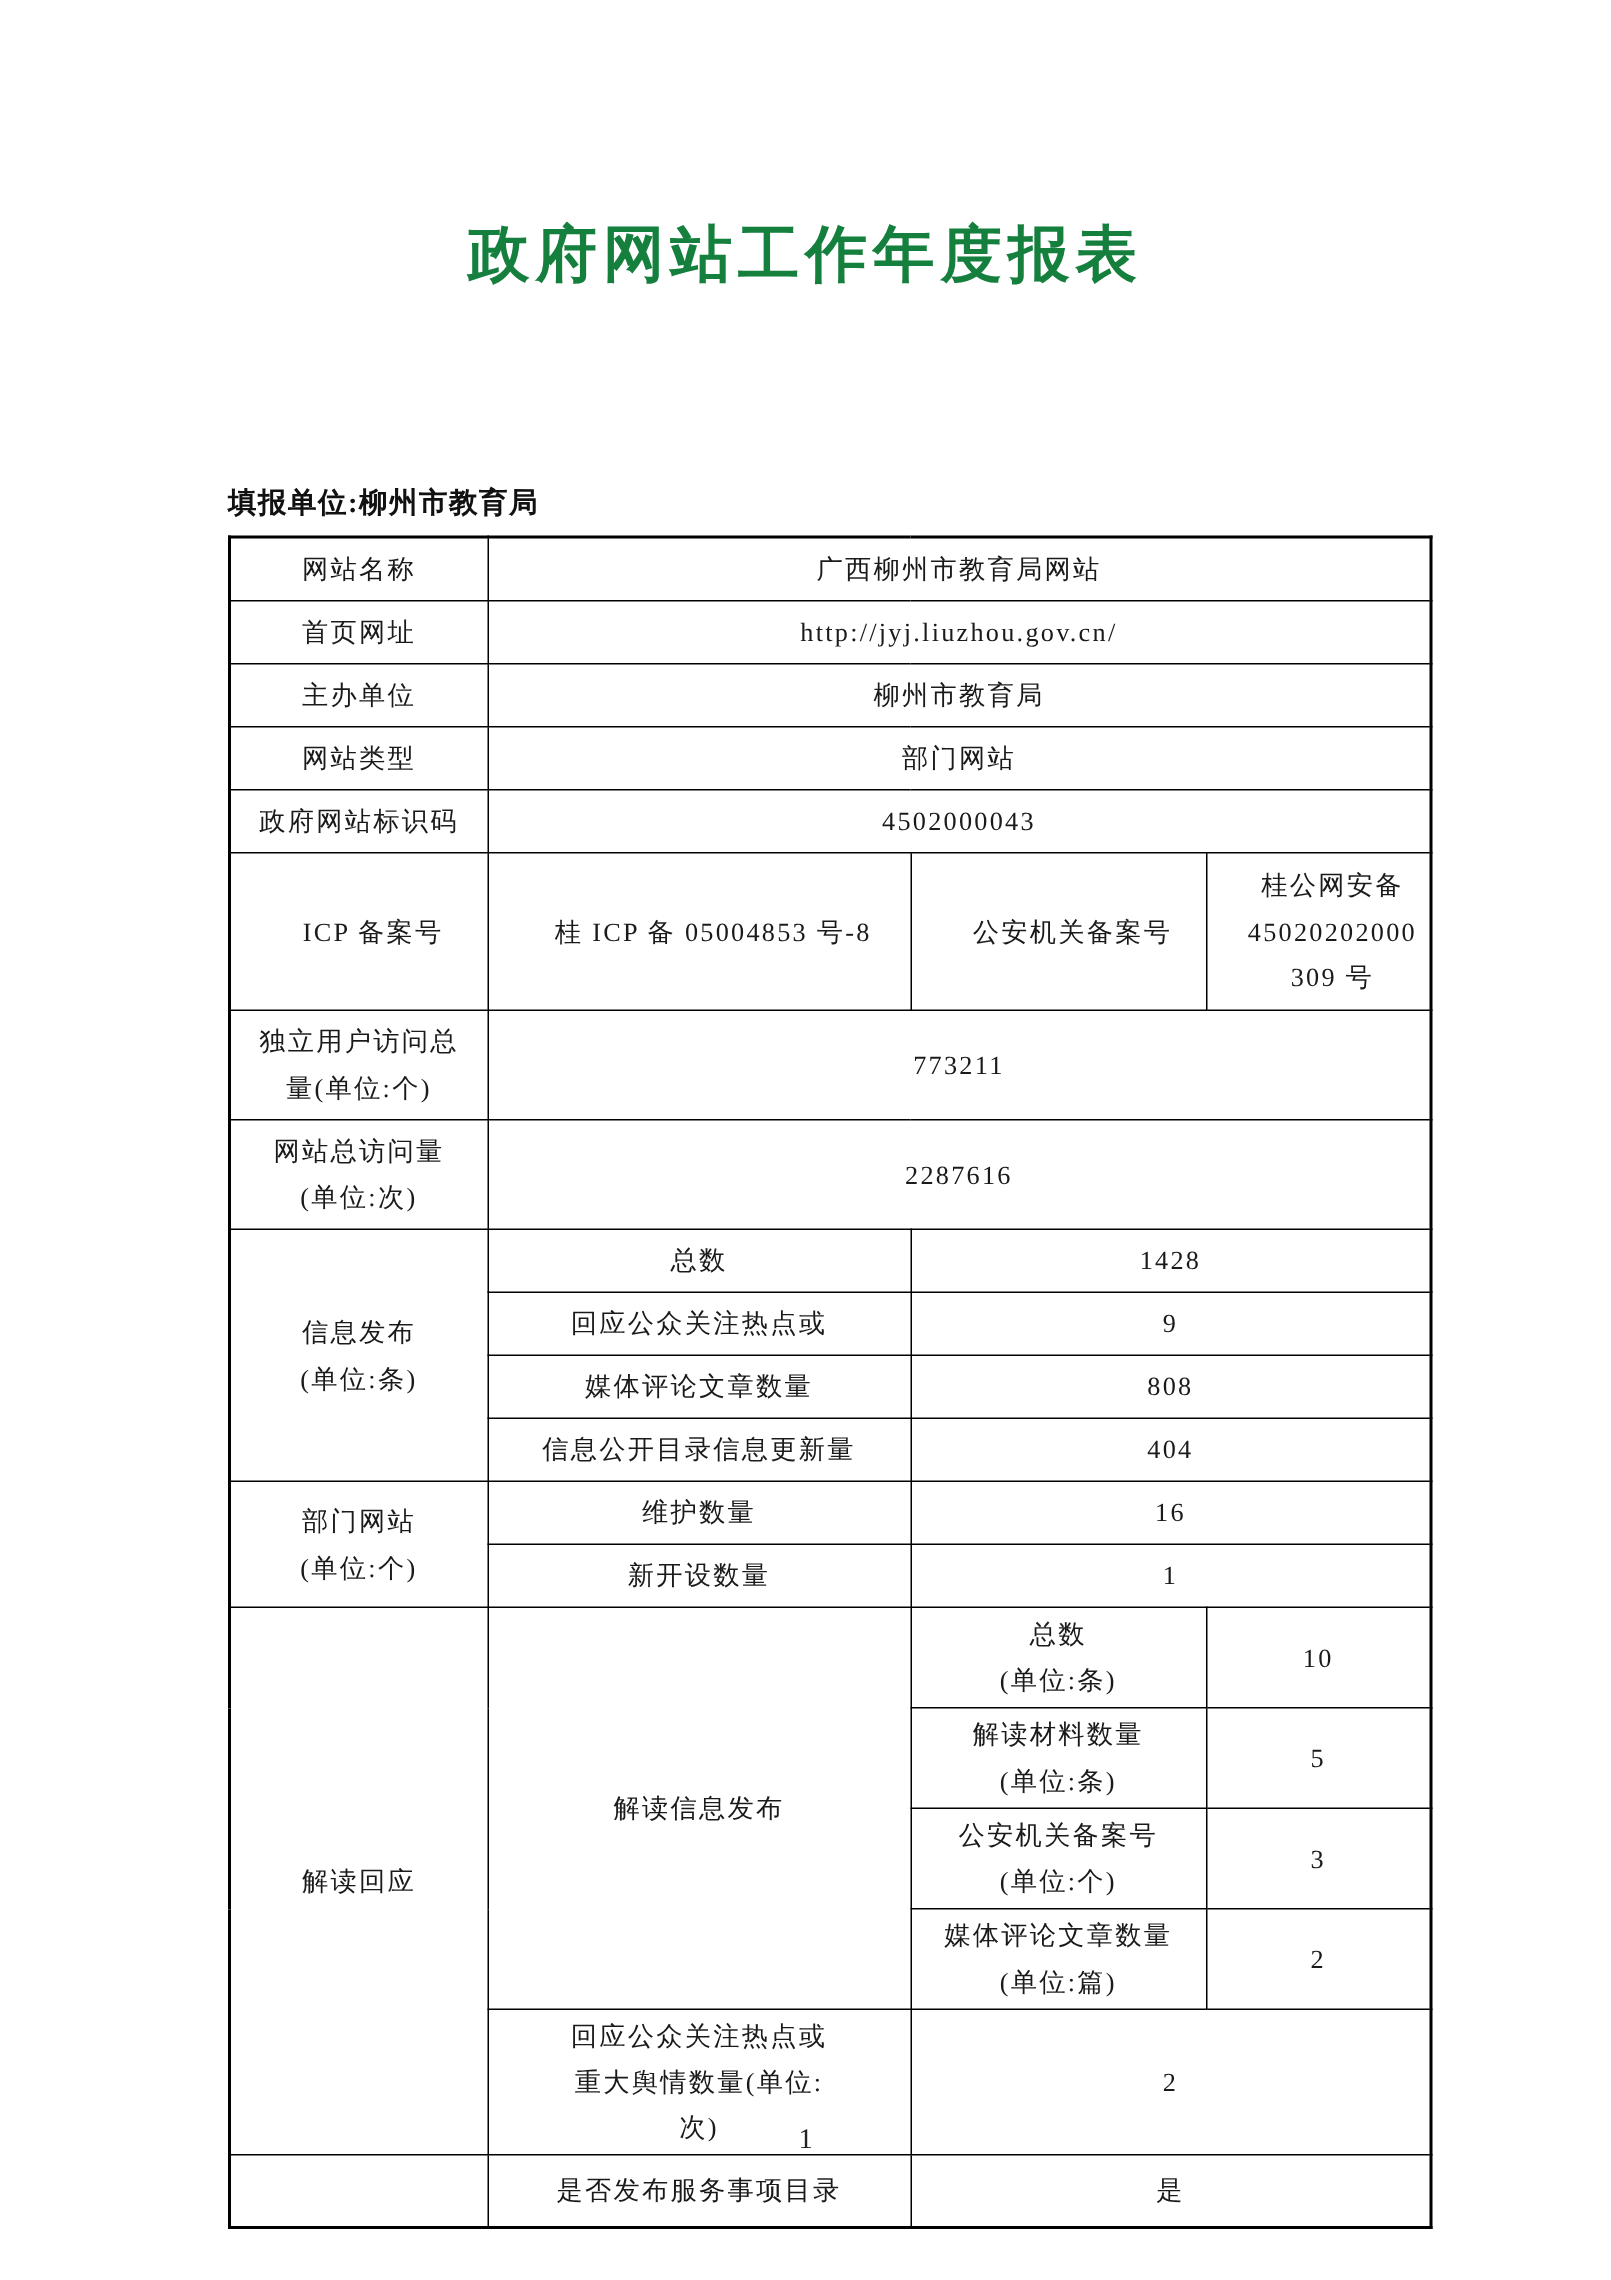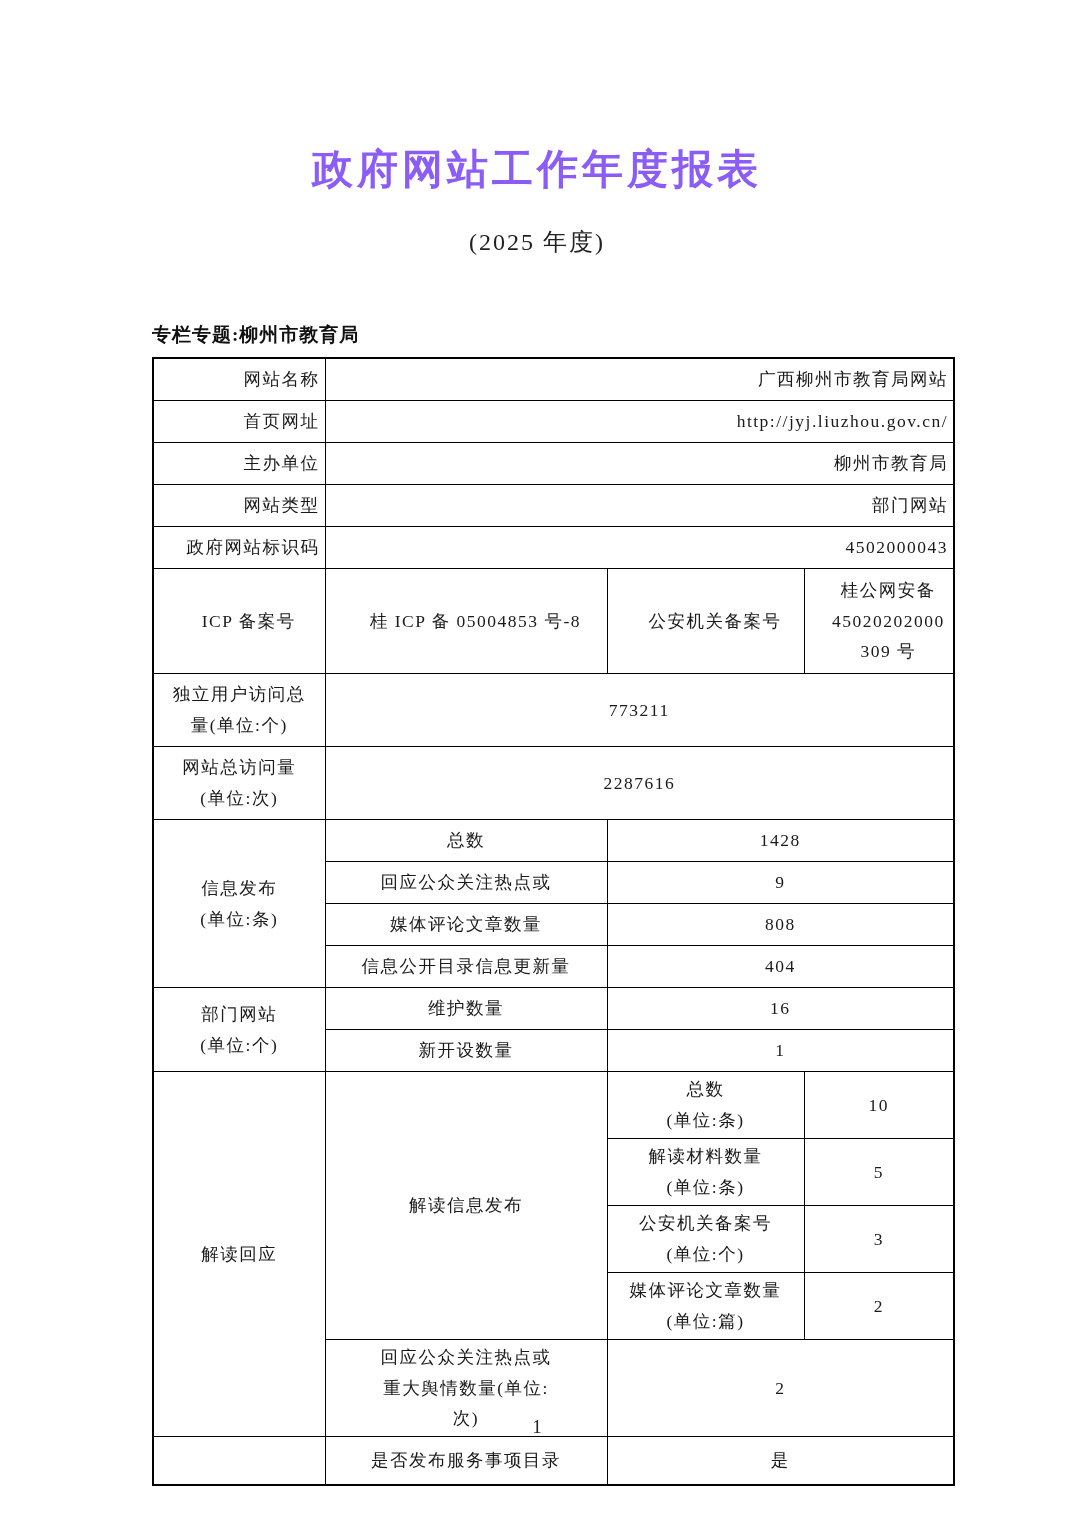--- a/index.html
+++ b/index.html
@@ -19,21 +19,21 @@
   .doc-title {
     position: absolute;
     top: 142px;
     left: 0;
     width: 100%;
     text-align: center;
     font-family: "Liberation Sans", "DejaVu Sans", sans-serif;
     font-weight: 700;
     font-size: 41px;
     letter-spacing: 4px;
-    color: #8b5cf6;
+    color: #15803d;
   }
   .doc-subtitle {
     position: absolute;
     top: 226px;
     left: 0;
     width: 100%;
     text-align: center;
     font-size: 24px;
     letter-spacing: 2px;
     color: #222;
@@ -61,21 +61,21 @@
     text-align: center;
     vertical-align: middle;
     font-size: 17.5px;
     letter-spacing: 1.5px;
     line-height: 1.75;
     padding: 2px 5px;
     white-space: pre-line;
     color: #1a1a1a;
     overflow: hidden;
   }
-  tr.r-basic td { height: 37px; text-align: right; }
+  tr.r-basic td { height: 37px; }
   tr.r-icp   td { height: 100px; padding-left: 24px; }
   tr.r-visit td { height: 68px; }
   tr.r-info  td { height: 37px; }
   tr.r-sub   td { height: 62px; }
   tr.r-hot   td { height: 88px; text-align: center; }
   tr.r-last  td { height: 43px; }
   .page-number {
     position: absolute;
     top: 1416px;
     left: 0;
@@ -84,22 +84,21 @@
     font-size: 19px;
     color: #222;
   }
 </style>
 </head>
 <body>
 
 <div class="page">
 
   <div class="doc-title">政府网站工作年度报表</div>
-  <div class="doc-subtitle">(2025 年度)</div>
-  <div class="unit-line">专栏专题:柳州市教育局</div>
+  <div class="unit-line">填报单位:柳州市教育局</div>
 
   <table class="report">
     <colgroup>
       <col style="width:172px">
       <col style="width:282px">
       <col style="width:197px">
       <col style="width:150px">
     </colgroup>
 
     <tbody>

